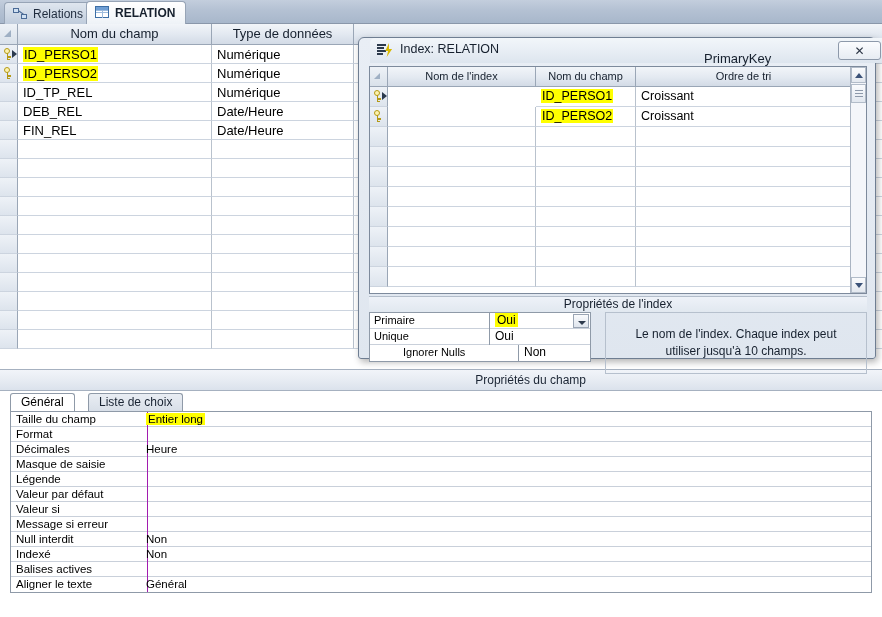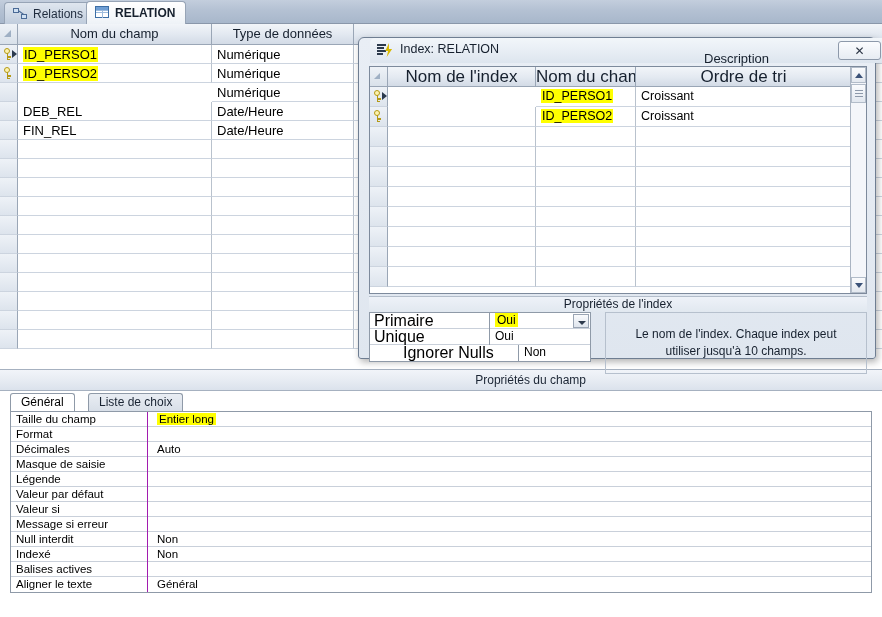--- a/index.html
+++ b/index.html
@@ -174,21 +174,21 @@
   }
   .fp-row { position: relative; height: 15px; border-bottom: 1px solid #c9d0da; }
   .fp-row:last-child { border-bottom: none; }
   .fp-k {
     position: absolute; left: 0; top: 0; width: 137px; height: 15px; line-height: 14px;
     padding-left: 5px; font-size: 11.5px;
     border-right: 1px solid #a21caf;
     overflow: hidden; white-space: nowrap;
   }
   .fp-v {
-    position: absolute; left: 140px; top: 0; right: 0; height: 15px; line-height: 14px;
+    position: absolute; left: 129px; top: 0; right: 0; height: 15px; line-height: 14px;
     padding-left: 6px; font-size: 11.5px;
     overflow: hidden; white-space: nowrap;
   }
   .fp-v span.hl { background: #ffff00; padding: 0 2px; }
 
   
   .dlg {
     position: absolute; left: 358px; top: 37px;
     width: 518px; height: 322px;
     background: linear-gradient(to bottom, #e9eef5 0%, #dfe6ef 100%);
@@ -235,21 +235,21 @@
     position: absolute; left: 10px; top: 28px; width: 498px; height: 228px;
     border: 1px solid #7d8a9c; background: #ffffff;
   }
   .idx-head {
     position: absolute; left: 0; top: 0; width: 100%; height: 20px;
     background: linear-gradient(to bottom, #f2f5f9 0%, #e3e9f1 55%, #d3dbe6 100%);
     border-bottom: 1px solid #9aa6b6;
   }
   .idx-head .cell {
     position: absolute; top: 0; height: 19px; line-height: 19px;
-    text-align: center; font-size: 17px; color: #16202e;
+    text-align: center; font-size: 11px; color: #16202e;
     border-right: 1px solid #9aa6b6; overflow: hidden; white-space: nowrap;
   }
   .idx-head .h0 { left: 0; width: 18px;
     background: linear-gradient(to bottom,#eef2f7,#d9e1ea); }
   .idx-head .h0:after {
     content:''; position:absolute; left:4px; top:6px;
     border-left:6px solid transparent; border-bottom:6px solid #9fb0c4;
   }
   .idx-head .h1 { left: 18px; width: 148px; }
   .idx-head .h2 { left: 166px; width: 100px; }
@@ -308,21 +308,21 @@
     position: absolute; left: 10px; top: 274px; width: 498px; height: 38px;
   }
   .idx-ptab {
     position: absolute; left: 0; top: 0; width: 222px;
     border: 1px solid #8f9aa8; background: #ffffff;
   }
   .idx-prow { position: relative; height: 16px; border-bottom: 1px solid #c9d0da; }
   .idx-prow:last-child { border-bottom: none; margin-left: 29px; }
   .idx-pk {
     position: absolute; left: 0; top: 0; width: 120px; height: 16px; line-height: 15px;
-    padding-left: 4px; font-size: 16px;
+    padding-left: 4px; font-size: 11px;
     border-right: 1px solid #8f9aa8; overflow: hidden; white-space: nowrap;
   }
   .idx-pv {
     position: absolute; left: 120px; top: 0; right: 0; height: 16px; line-height: 15px;
     padding-left: 5px; font-size: 12px; overflow: hidden; white-space: nowrap;
   }
   .idx-pv span.hl { background: #ffff00; padding: 0 2px; }
   .idx-dd {
     position: absolute; right: 1px; top: 1px; width: 16px; height: 14px;
     background: linear-gradient(to bottom,#fafbfd,#dfe5ed);
@@ -368,21 +368,21 @@
           <span class="r" style="display:block;"></span>
           <span class="r" style="display:block;"></span>
           <span class="v"></span>
         </span>
       </span>
       <span>RELATION</span>
     </div>
   </div>
 
   <div class="designer">
-    <div class="desc-ghost">Description</div>
+    <div class="desc-ghost">PrimaryKey</div>
 
     <div class="dgrid-head">
       <div class="cell c0"></div>
       <div class="cell c1">Nom du champ</div>
       <div class="cell c2">Type de données</div>
       <div class="cell c3"></div>
     </div>
 
     <div id="designer-rows">
         <div class="drow" style="top:21px;width:882px;">
@@ -407,20 +407,21 @@
               <span class="t1"></span>
               <span class="t2"></span>
             </span>
           </span>
           <span class="fname"><span class="hl">ID_PERSO2</span></span>
           <span class="ftype">Numérique</span>
           <span class="fdesc"></span>
         </div>
         <div class="drow" style="top:59px;width:882px;">
           <span class="gut"></span>
+          <span class="fname">ID_TP_REL</span>
           <span class="ftype">Numérique</span>
           <span class="fdesc"></span>
         </div>
         <div class="drow" style="top:78px;width:882px;">
           <span class="gut"></span>
           <span class="fname">DEB_REL</span>
           <span class="ftype">Date/Heure</span>
           <span class="fdesc"></span>
         </div>
         <div class="drow" style="top:97px;width:882px;">
@@ -511,21 +512,21 @@
         <div class="fp-row">
           <span class="fp-k">Taille du champ</span>
           <span class="fp-v"><span class="hl">Entier long</span></span>
         </div>
         <div class="fp-row">
           <span class="fp-k">Format</span>
           <span class="fp-v"></span>
         </div>
         <div class="fp-row">
           <span class="fp-k">Décimales</span>
-          <span class="fp-v">Auto</span>
+          <span class="fp-v">Heure</span>
         </div>
         <div class="fp-row">
           <span class="fp-k">Masque de saisie</span>
           <span class="fp-v"></span>
         </div>
         <div class="fp-row">
           <span class="fp-k">Légende</span>
           <span class="fp-v"></span>
         </div>
         <div class="fp-row">

